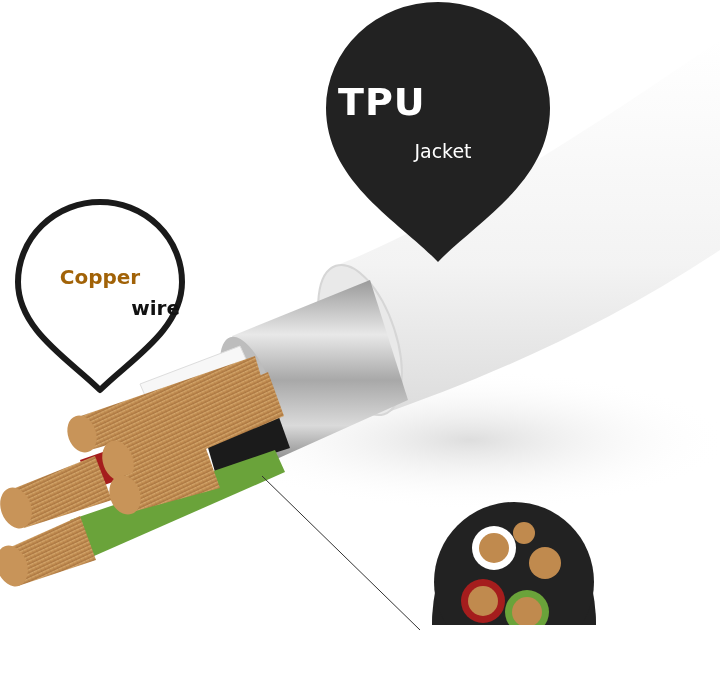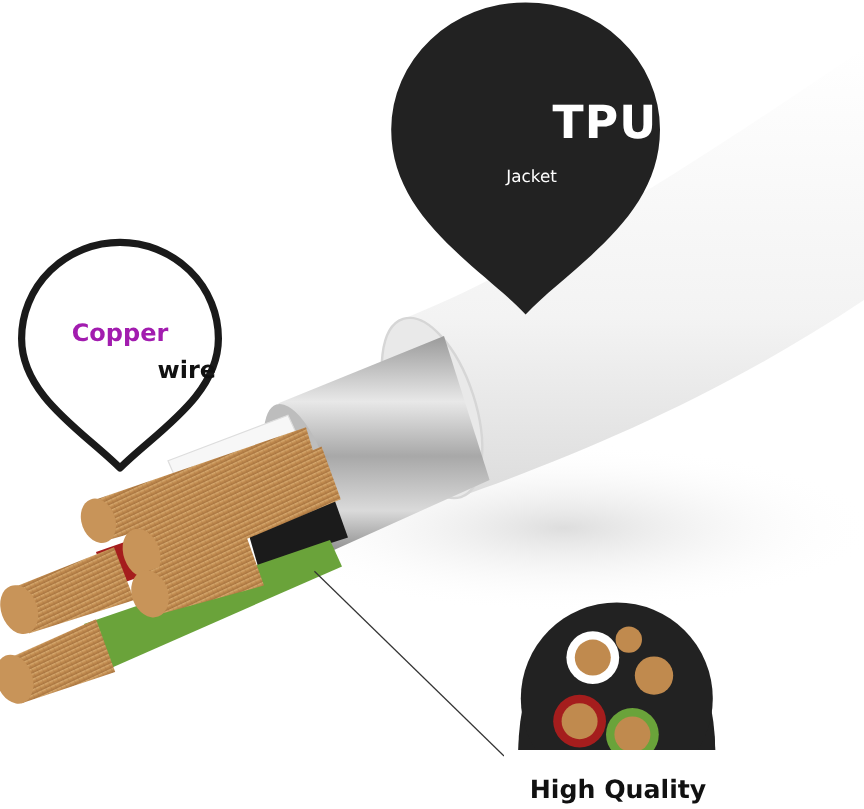--- a/index.html
+++ b/index.html
@@ -1,21 +1,21 @@
 <!DOCTYPE html>
 <html><head>
   <meta charset="utf-8">
   <style>
     html, body { margin: 0; padding: 0; background: #ffffff; }
     body { width: 720px; height: 674px; position: relative; overflow: hidden; font-family: "DejaVu Sans", sans-serif; }
     .stage { position: absolute; left: 0; top: 0; width: 720px; height: 674px; }
     svg { display: block; }
-    .pin-tpu-title { position: absolute; left: 338px; top: 80px; width: 210px; text-align: right; color: #ffffff; font-size: 38px; font-weight: bold; letter-spacing: 1px; }
-    .pin-tpu-sub { position: absolute; left: 338px; top: 140px; width: 210px; text-align: center; color: #ffffff; font-size: 14px; }
-    .pin-copper-line1 { position: absolute; left: 20px; top: 265px; width: 160px; text-align: center; color: #a21caf; font-size: 20px; font-weight: bold; }
+    .pin-tpu-title { position: absolute; left: 338px; top: 80px; width: 210px; text-align: left; color: #ffffff; font-size: 38px; font-weight: bold; letter-spacing: 1px; }
+    .pin-tpu-sub { position: absolute; left: 338px; top: 140px; width: 210px; text-align: center; color: #ffffff; font-size: 19px; }
+    .pin-copper-line1 { position: absolute; left: 20px; top: 265px; width: 160px; text-align: center; color: #a16207; font-size: 20px; font-weight: bold; }
     .pin-copper-line2 { position: absolute; left: 20px; top: 296px; width: 160px; text-align: right; color: #111; font-size: 20px; font-weight: bold; }
     .hq-label { position: absolute; left: 420px; top: 646px; width: 190px; text-align: center; color: #111; font-size: 21px; font-weight: bold; }
   </style>
 </head>
 <body>
 
 <div class="stage">
   <svg width="720" height="674" viewBox="0 0 720 674" xmlns="http://www.w3.org/2000/svg">
     <defs>
       <linearGradient id="jacketGrad" x1="0" y1="0" x2="0" y2="1">
@@ -106,14 +106,13 @@
       <circle cx="527" cy="612" r="22" fill="#6aa33a"></circle>
       <circle cx="527" cy="612" r="15" fill="#c08a4e"></circle>
       <rect x="420" y="625" width="190" height="20" fill="#ffffff"></rect>
     </g>
   </svg>
 
   <div class="pin-tpu-title">TPU</div>
   <div class="pin-tpu-sub">Jacket</div>
   <div class="pin-copper-line1">Copper</div>
   <div class="pin-copper-line2">wire</div>
-  <div class="hq-label">High Quality</div>
 </div>
 
 </body></html>

